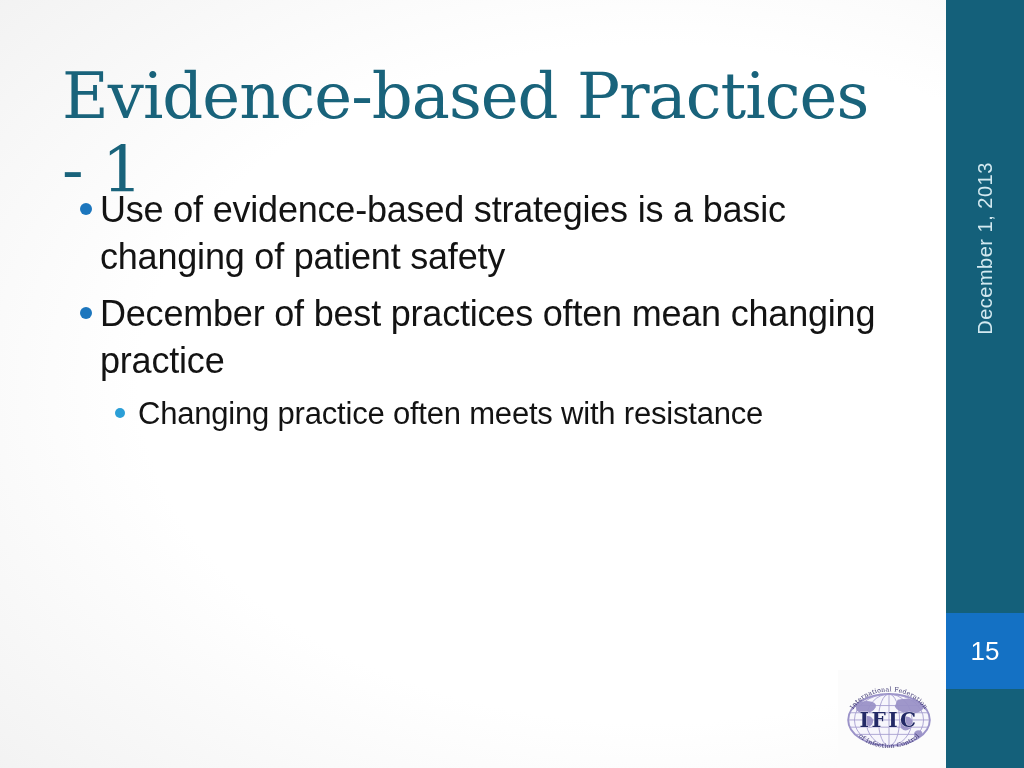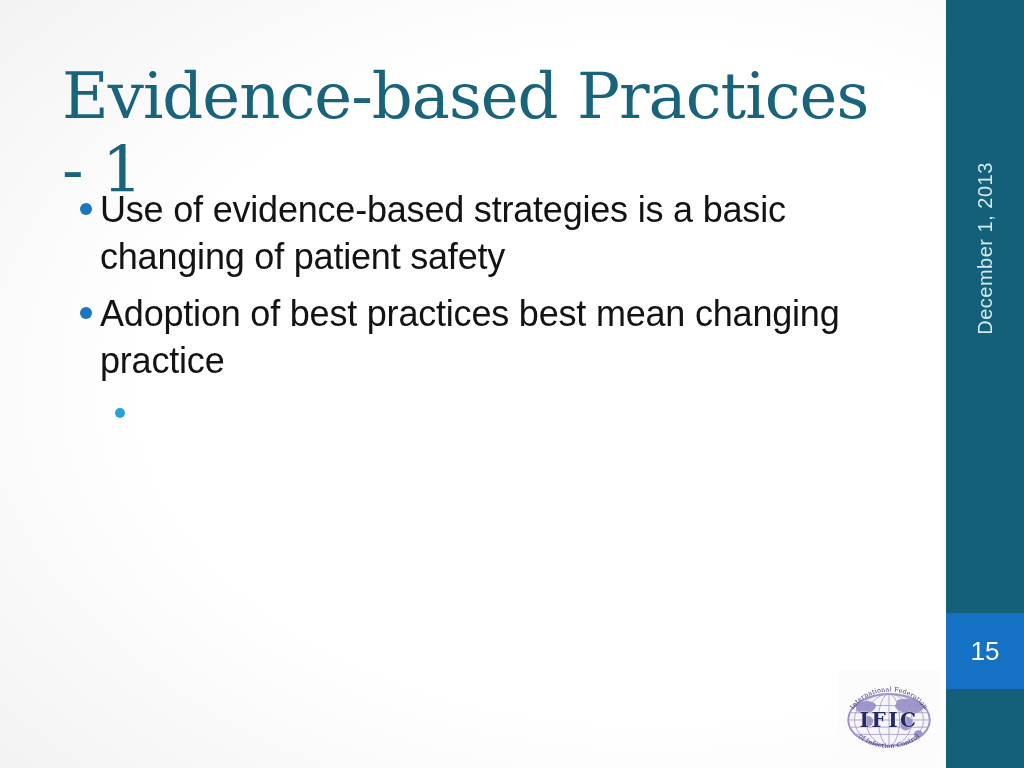--- a/index.html
+++ b/index.html
@@ -137,26 +137,27 @@
 
     <div class="bullet-row">
       <span class="dot"></span>
       <span class="btext">Use of evidence-based strategies is a basic
 changing of patient safety</span>
     </div>
 
 
     <div class="bullet-row">
       <span class="dot"></span>
-      <span class="btext">Adoption of best practices best mean changing
+      <span class="btext">December of best practices often mean changing
 practice</span>
     </div>
 
     <div class="bullet-row sub">
       <span class="dot"></span>
+      <span class="btext">Changing practice often meets with resistance</span>
     </div>
 
   </div>
 
   <div class="sidebar">
     <div class="date-strip">
       <span>December 1, 2013</span>
     </div>
     <div class="page-badge">
       <span>15</span>

